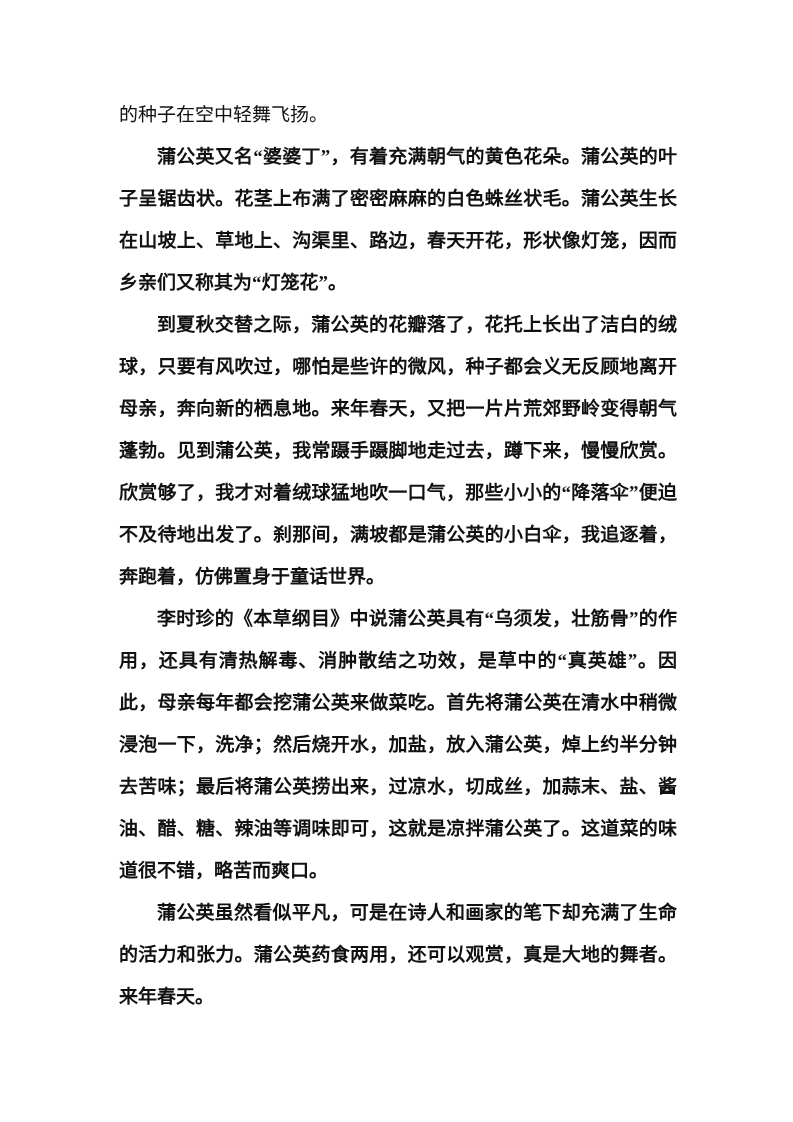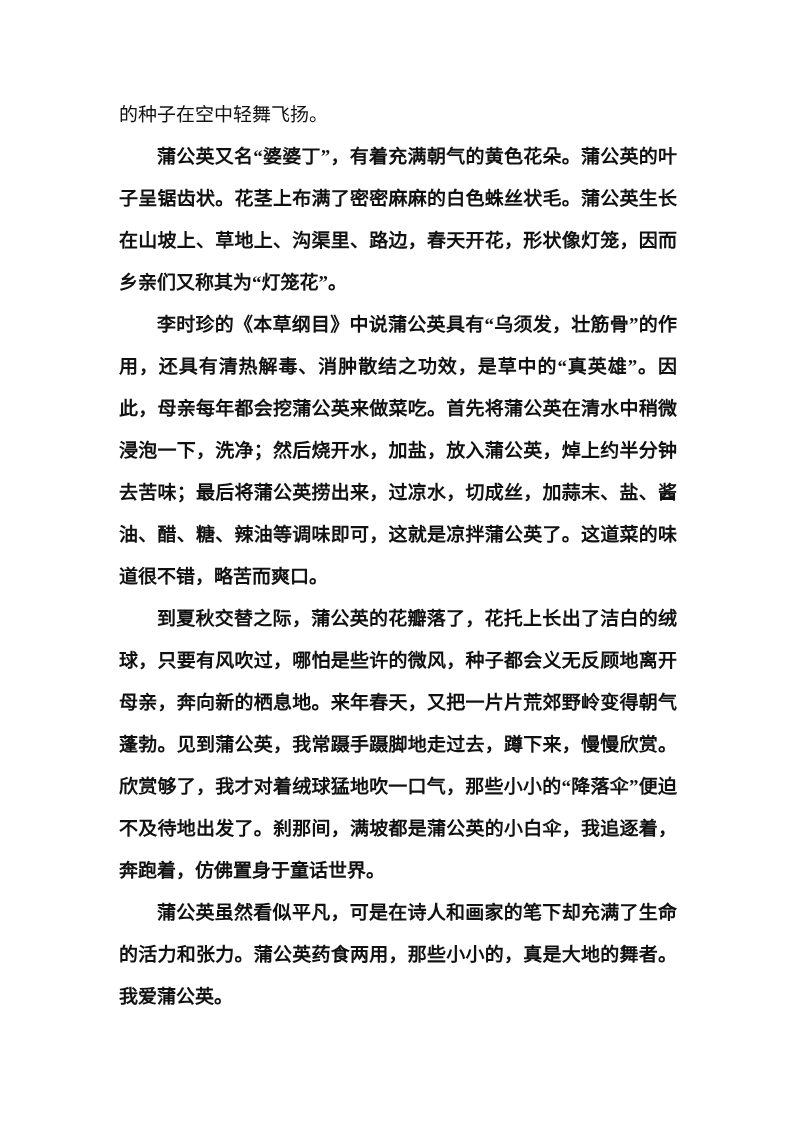--- a/index.html
+++ b/index.html
@@ -36,17 +36,17 @@
     font-weight: bold;
   }
 </style>
 </head>
 <body>
 
 <div class="page">
   <div class="content">
     <p class="para">的种子在空中轻舞飞扬。</p>
     <p class="para indent">蒲公英又名“婆婆丁”，有着充满朝气的黄色花朵。蒲公英的叶子呈锯齿状。花茎上布满了密密麻麻的白色蛛丝状毛。蒲公英生长在山坡上、草地上、沟渠里、路边，春天开花，形状像灯笼，因而乡亲们又称其为“灯笼花”。</p>
+    <p class="para indent">到夏秋交替之际，蒲公英的花瓣落了，花托上长出了洁白的绒球，只要有风吹过，哪怕是些许的微风，种子都会义无反顾地离开母亲，奔向新的栖息地。来年春天，又把一片片荒郊野岭变得朝气蓬勃。见到蒲公英，我常蹑手蹑脚地走过去，蹲下来，慢慢欣赏。欣赏够了，我才对着绒球猛地吹一口气，那些小小的“降落伞”便迫不及待地出发了。刹那间，满坡都是蒲公英的小白伞，我追逐着，奔跑着，仿佛置身于童话世界。</p>
     <p class="para indent">李时珍的《本草纲目》中说蒲公英具有“乌须发，壮筋骨”的作用，还具有清热解毒、消肿散结之功效，是草中的“真英雄”。因此，母亲每年都会挖蒲公英来做菜吃。首先将蒲公英在清水中稍微浸泡一下，洗净；然后烧开水，加盐，放入蒲公英，焯上约半分钟去苦味；最后将蒲公英捞出来，过凉水，切成丝，加蒜末、盐、酱油、醋、糖、辣油等调味即可，这就是凉拌蒲公英了。这道菜的味道很不错，略苦而爽口。</p>
-    <p class="para indent">到夏秋交替之际，蒲公英的花瓣落了，花托上长出了洁白的绒球，只要有风吹过，哪怕是些许的微风，种子都会义无反顾地离开母亲，奔向新的栖息地。来年春天，又把一片片荒郊野岭变得朝气蓬勃。见到蒲公英，我常蹑手蹑脚地走过去，蹲下来，慢慢欣赏。欣赏够了，我才对着绒球猛地吹一口气，那些小小的“降落伞”便迫不及待地出发了。刹那间，满坡都是蒲公英的小白伞，我追逐着，奔跑着，仿佛置身于童话世界。</p>
-    <p class="para indent">蒲公英虽然看似平凡，可是在诗人和画家的笔下却充满了生命的活力和张力。蒲公英药食两用，那些小小的，真是大地的舞者。我爱蒲公英。</p>
+    <p class="para indent">蒲公英虽然看似平凡，可是在诗人和画家的笔下却充满了生命的活力和张力。蒲公英药食两用，还可以观赏，真是大地的舞者。来年春天。</p>
   </div>
 </div>
 
 </body></html>

